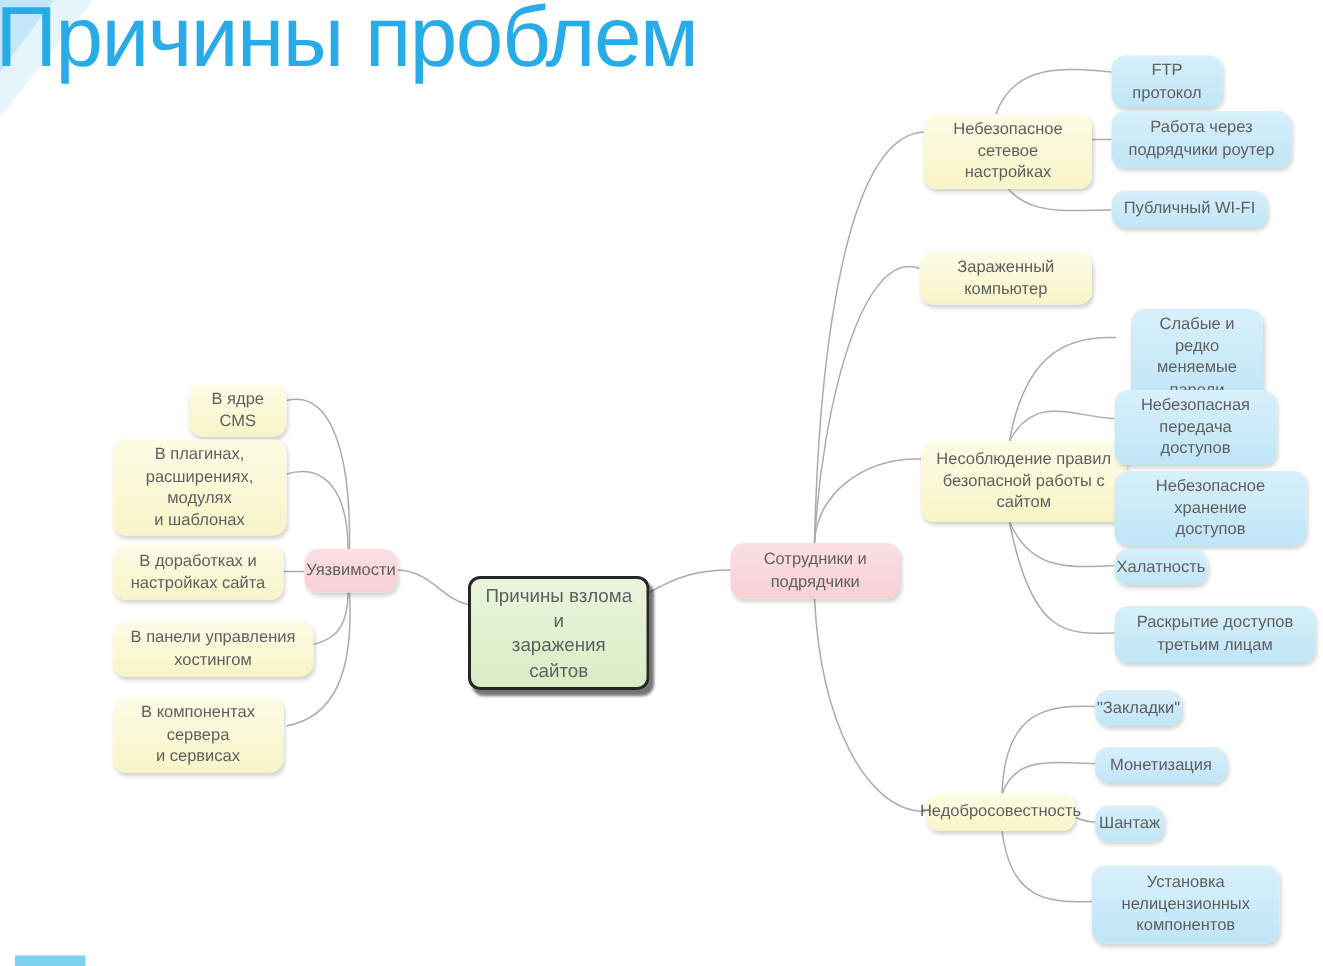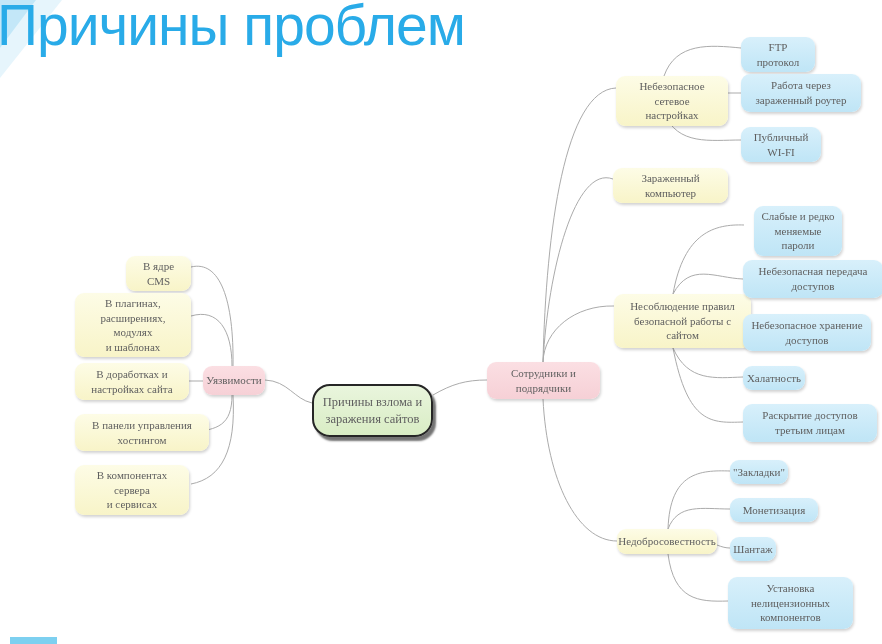--- a/index.html
+++ b/index.html
@@ -19,28 +19,27 @@
   }
   svg.connectors{position:absolute;left:0;top:0;z-index:1;}
   svg.connectors path{fill:none;stroke:#ABABAB;stroke-width:1;}
   .node{
     position:absolute;z-index:2;box-sizing:border-box;
     display:flex;align-items:center;justify-content:center;
     text-align:center;white-space:pre-line;
     color:#5f5f5f;font-size:11px;line-height:1.32;
     padding:3px 6px;border-radius:9px;
     box-shadow:1px 2px 3px rgba(0,0,0,0.18);
-    font-family:Liberation Serif, serif;
   }
   .node.yellow{background:linear-gradient(180deg,#fdfce6,#f8f4c8);}
   .node.blue{background:linear-gradient(180deg,#d8f0fb,#bfe5f6);}
   .node.pink{background:linear-gradient(180deg,#fbdfe3,#f6d0d6);}
   .node.green{
     background:linear-gradient(180deg,#e9f5dd,#d9edc4);
-    border:2px solid #262626;border-radius:18px;
+    border:2px solid #262626;border-radius:8px;
     box-shadow:3px 4px 2px rgba(0,0,0,0.55);
     font-size:12.5px;
   }
   .accent-bar{position:absolute;left:10px;top:637px;width:47px;height:7px;background:#7DD0F0;}
 </style>
 </head>
 <body>
 
 <div class="corner-deco">
   <div class="tri1"></div>
@@ -99,26 +98,26 @@
 <div class="node yellow" style="left:616px;top:76px;width:112px;min-height:37px">Небезопасное сетевое
 настройках</div>
 <div class="node yellow" style="left:613px;top:168px;width:115px;min-height:25px">Зараженный компьютер</div>
 <div class="node yellow" style="left:614px;top:294px;width:137px;min-height:54px">Несоблюдение правил
 безопасной работы с
 сайтом</div>
 <div class="node yellow" style="left:617px;top:529px;width:100px;min-height:25px">Недобросовестность</div>
 
 <div class="node blue" style="left:741px;top:37px;width:74px;min-height:24px">FTP протокол</div>
 <div class="node blue" style="left:741px;top:74px;width:120px;min-height:38px">Работа через
-зараженный роутер</div>
-<div class="node blue" style="left:741px;top:127px;width:80px;min-height:25px">Публичный WI-FI</div>
+подрядчики роутер</div>
+<div class="node blue" style="left:741px;top:127px;width:104px;min-height:25px">Публичный WI-FI</div>
 
 <div class="node blue" style="left:754px;top:206px;width:88px;min-height:38px">Слабые и редко
 меняемые пароли</div>
-<div class="node blue" style="left:743px;top:260px;width:140px;min-height:38px">Небезопасная передача
+<div class="node blue" style="left:743px;top:260px;width:108px;min-height:38px">Небезопасная передача
 доступов</div>
 <div class="node blue" style="left:743px;top:314px;width:128px;min-height:37px">Небезопасное хранение
 доступов</div>
 <div class="node blue" style="left:743px;top:366px;width:62px;min-height:24px">Халатность</div>
 <div class="node blue" style="left:743px;top:404px;width:134px;min-height:38px">Раскрытие доступов
 третьим лицам</div>
 
 <div class="node blue" style="left:730px;top:460px;width:58px;min-height:24px">"Закладки"</div>
 <div class="node blue" style="left:730px;top:498px;width:88px;min-height:24px">Монетизация</div>
 <div class="node blue" style="left:730px;top:537px;width:46px;min-height:24px">Шантаж</div>

